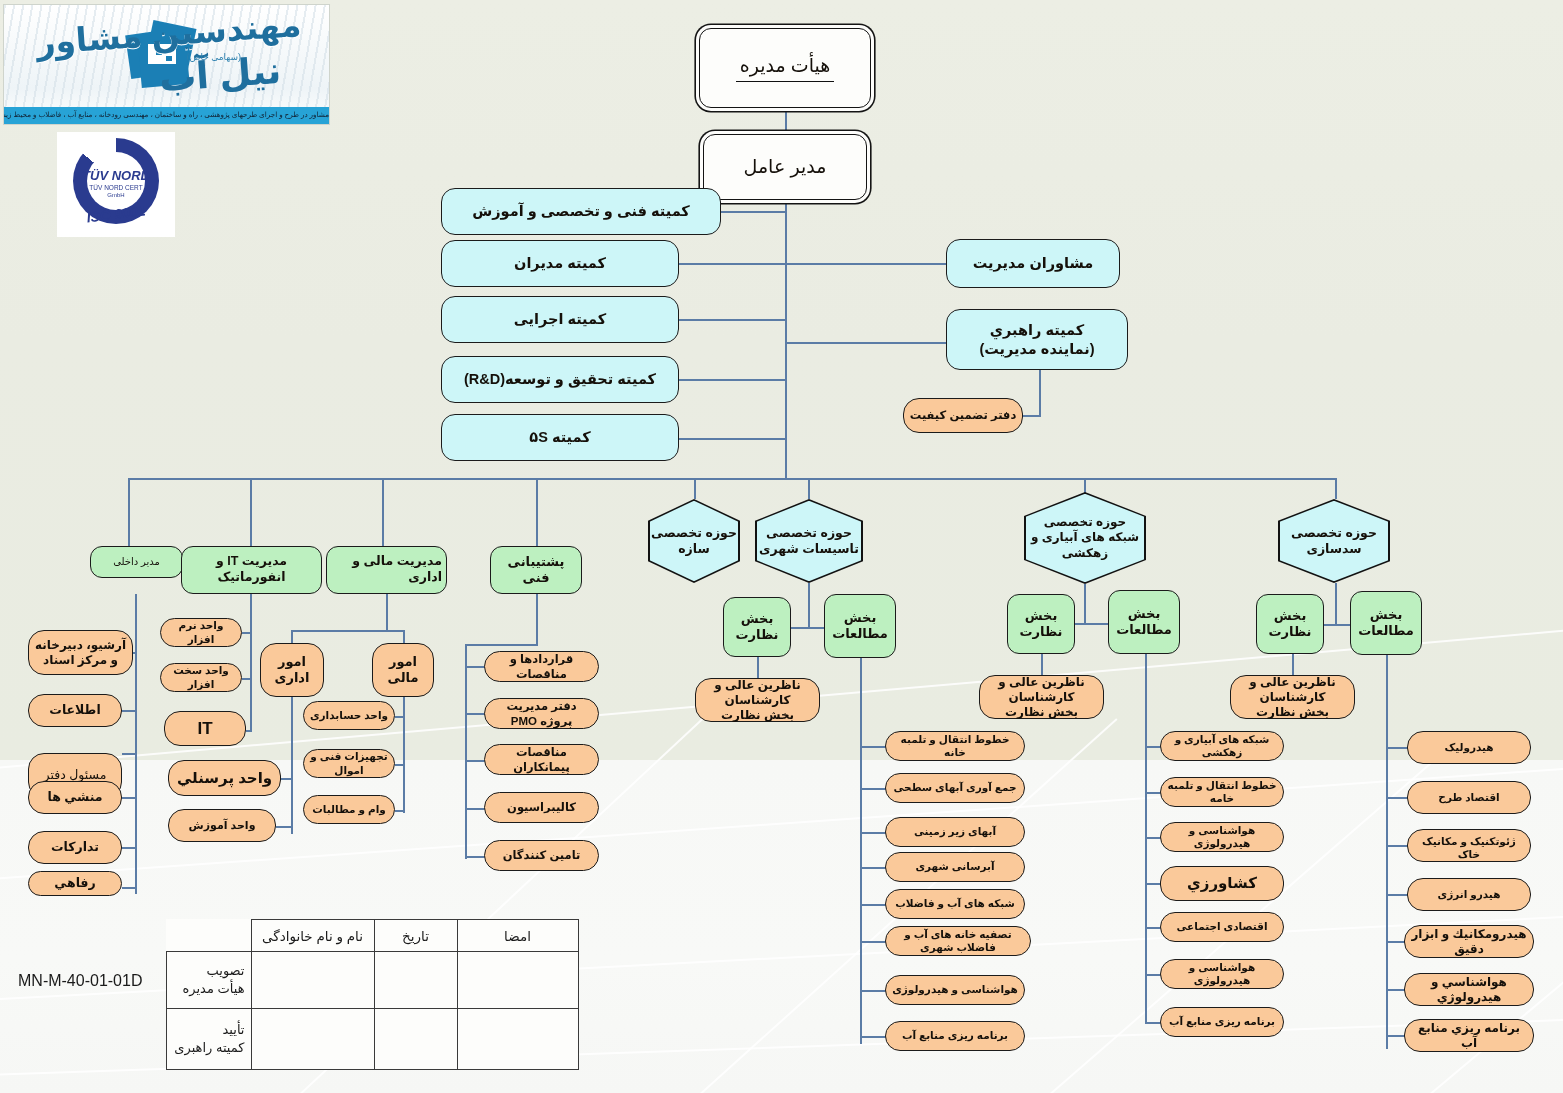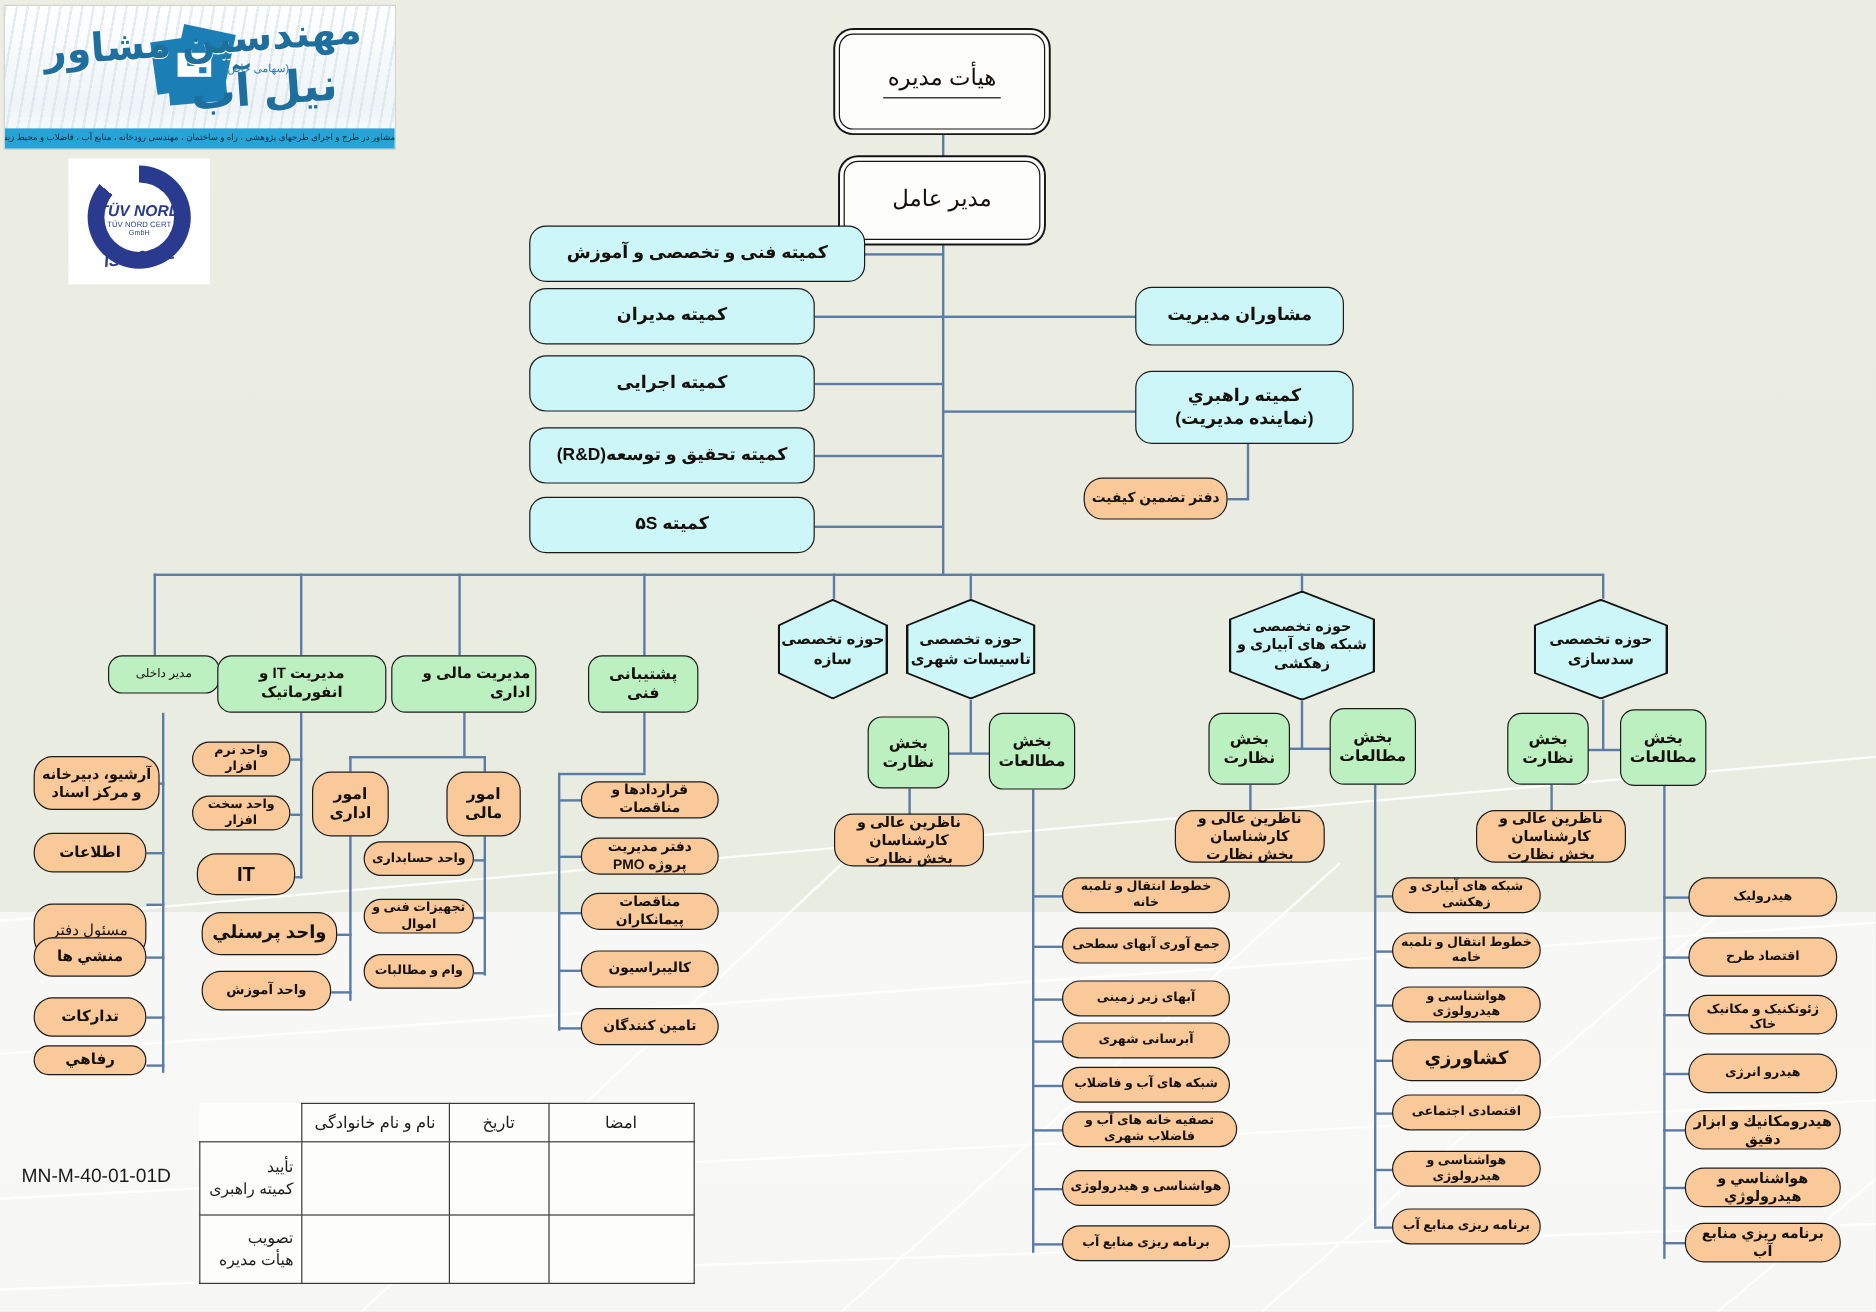--- a/index.html
+++ b/index.html
@@ -530,31 +530,31 @@
 <div id="sig-code">MN-M-40-01-01D</div>
 <table id="sig-table">
   <tbody>
       <tr>
     <th style="width:108px;height:25px;">امضا</th>
     <th style="width:70px;">تاریخ</th>
     <th style="width:110px;">نام و نام خانوادگی</th>
     <th style="border:none;background:transparent;width:72px;"></th>
   </tr>
   <tr>
+    <td style="height:50px;"></td>
+    <td></td>
+    <td></td>
+    <td style="font-size:13px;line-height:1.35;">
+      <div>تصویب</div>
+      <div>هیأت مدیره</div>
+    </td>
+  </tr>
+  <tr>
     <td style="height:54px;"></td>
     <td></td>
     <td></td>
     <td style="font-size:13px;line-height:1.35;">
       <div>تأیید</div>
       <div>کمیته راهبری</div>
     </td>
   </tr>
-  <tr>
-    <td style="height:50px;"></td>
-    <td></td>
-    <td></td>
-    <td style="font-size:13px;line-height:1.35;">
-      <div>تصویب</div>
-      <div>هیأت مدیره</div>
-    </td>
-  </tr>
 </tbody>
   </table>
 
 </body></html>

